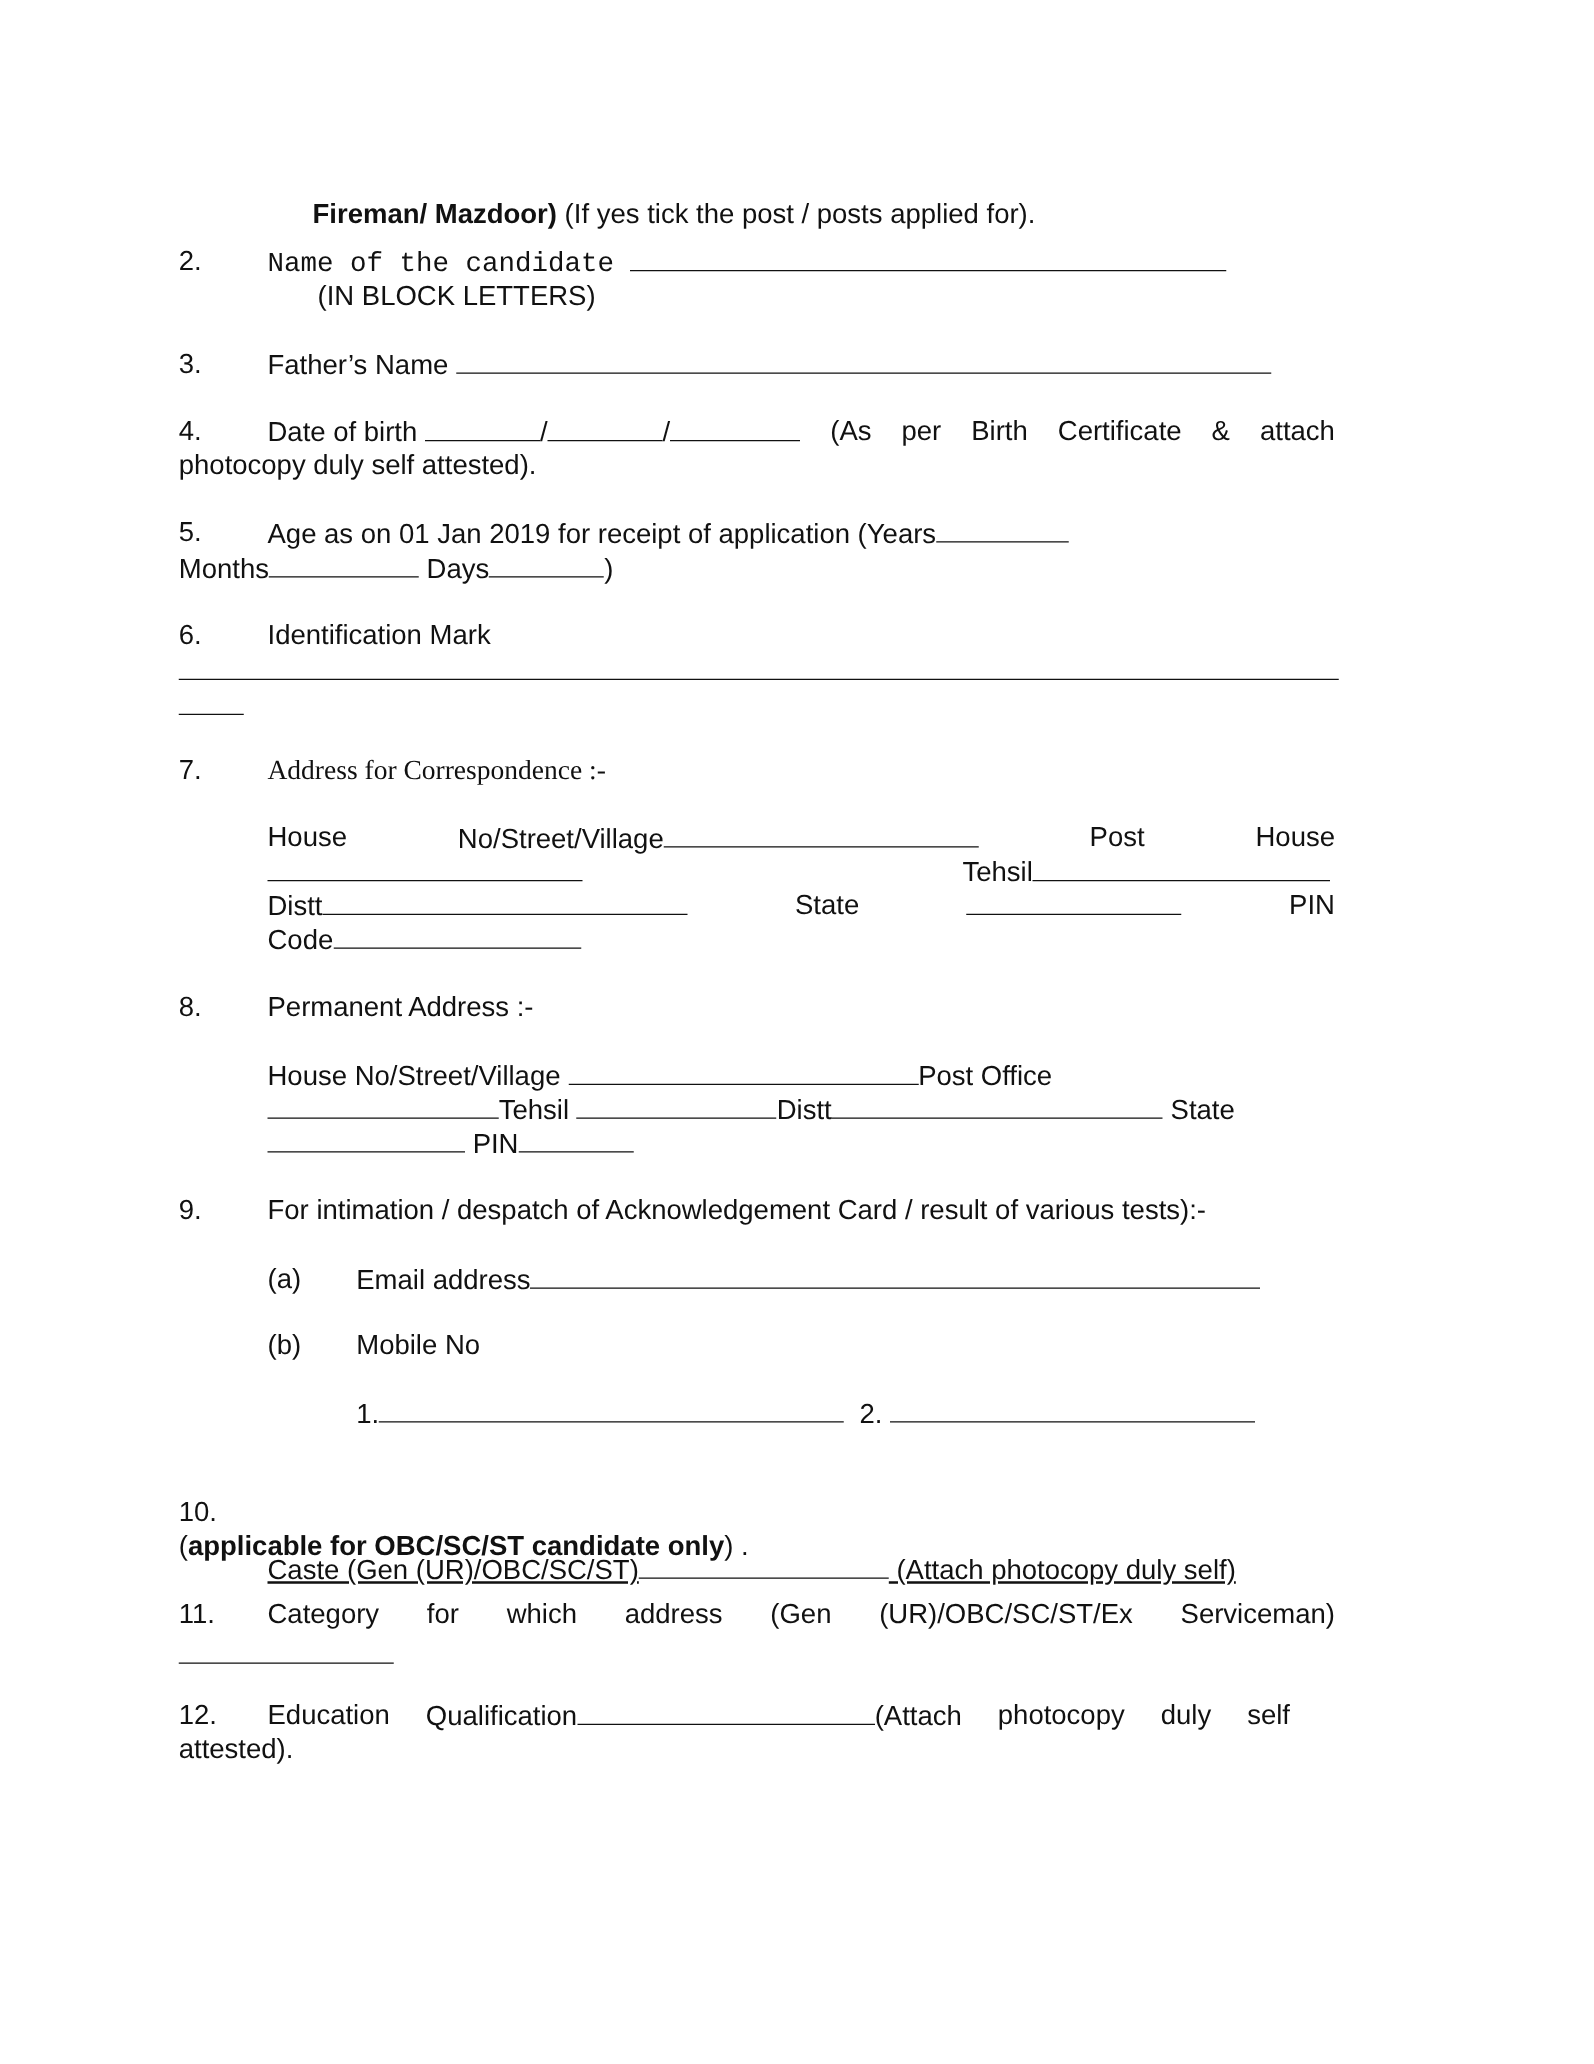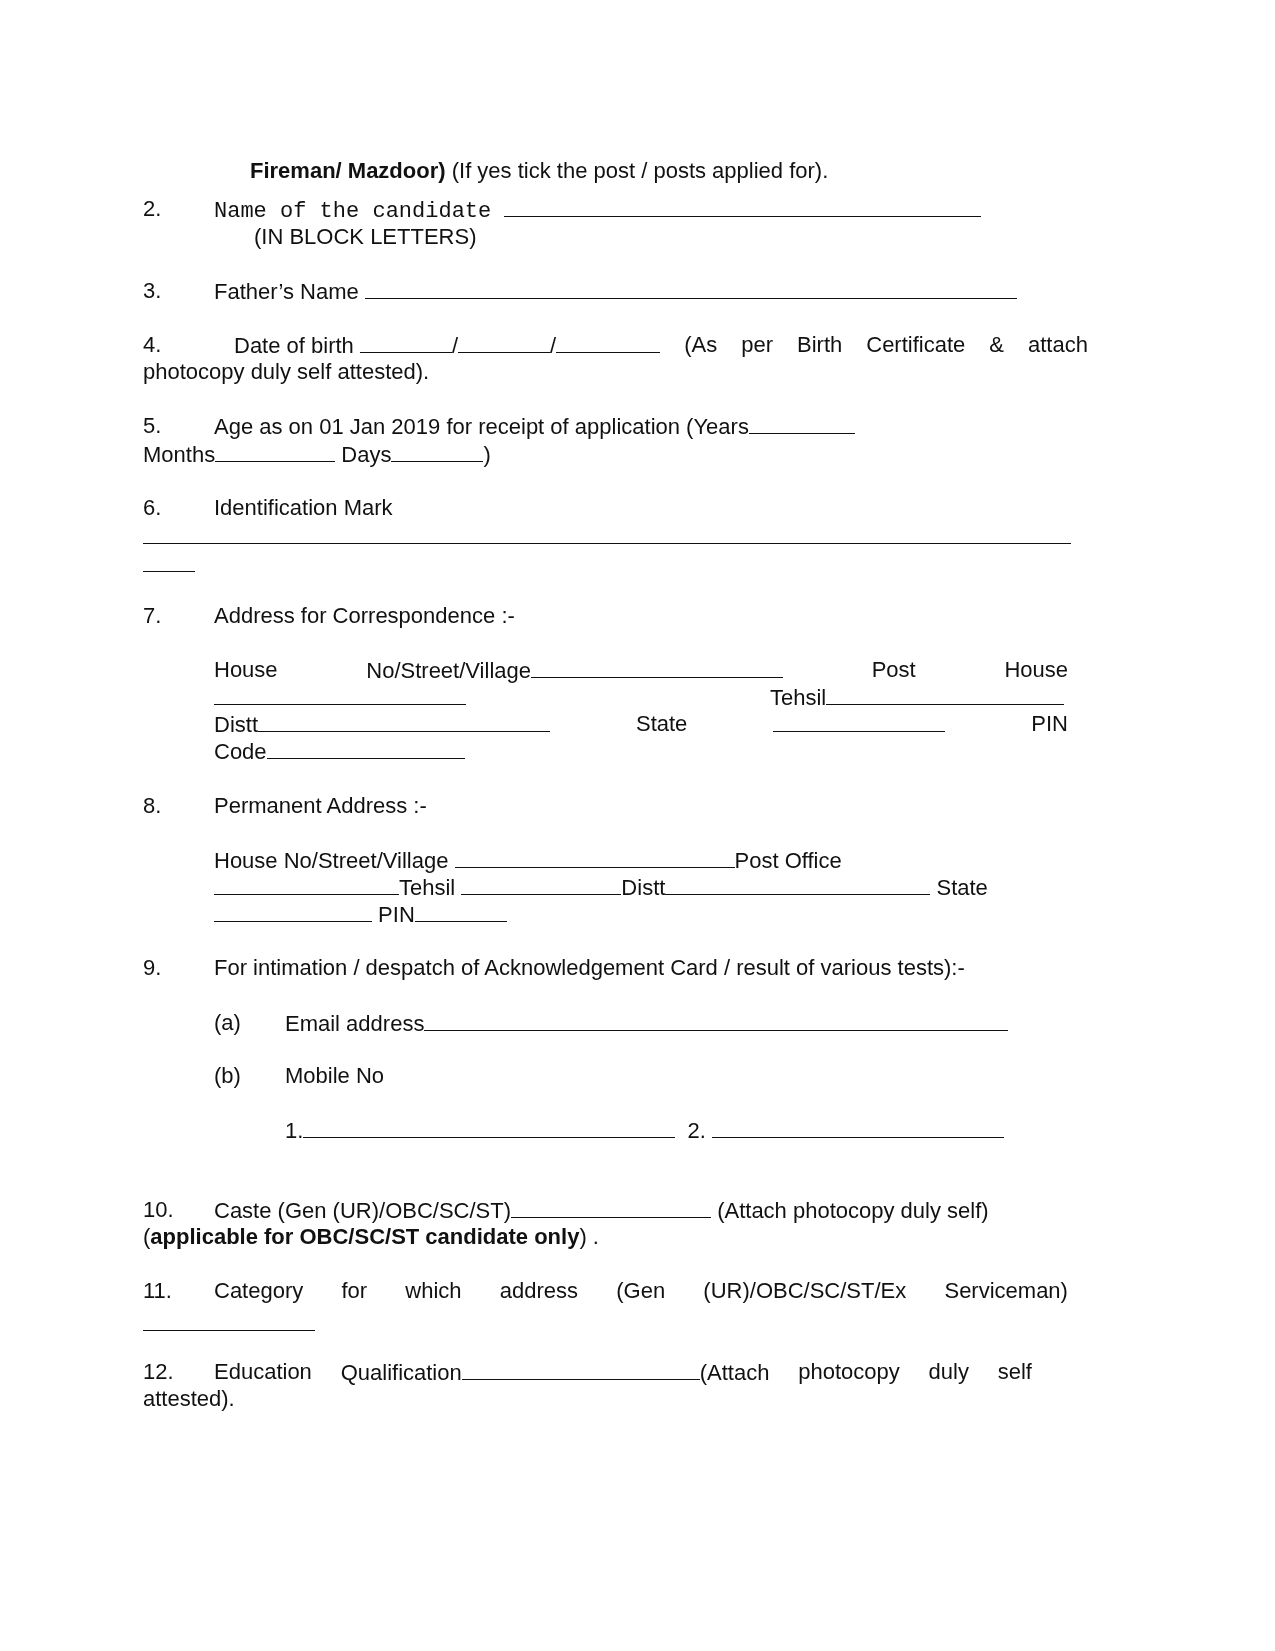--- a/index.html
+++ b/index.html
@@ -17,42 +17,42 @@
 <div class="ln" style="left:214px;top:158px;margin-left:36px;"><span class="b">Fireman/ Mazdoor)</span><span> (If yes tick the post / posts applied for).</span></div>
 
 <div class="ln" style="left:143px;top:196px;">2.</div>
 <div class="ln" style="left:214px;top:196px;font-family:Liberation Mono, monospace;"><span>Name of the candidate </span><span class="blank" style="width:477px"></span></div>
 <div class="ln" style="left:214px;top:224px;margin-left:40px;">(IN BLOCK LETTERS)</div>
 
 <div class="ln" style="left:143px;top:278px;">3.</div>
 <div class="ln" style="left:214px;top:278px;"><span>Father’s Name </span><span class="blank" style="width:652px"></span></div>
 
 <div class="ln" style="left:143px;top:332px;">4.</div>
-<div class="ln just" style="left:214px;top:332px;width:854px;margin-left:20px;">
+<div class="ln just" style="left:214px;top:332px;width:854px;">
   <span><span>Date of birth </span><span class="blank" style="width:92px"></span><span>/</span><span class="blank" style="width:92px"></span><span>/</span><span class="blank" style="width:104px"></span></span>
   <span>(As</span>
   <span>per</span>
   <span>Birth</span>
   <span>Certificate</span>
   <span>&amp;</span>
   <span>attach</span>
 </div>
 <div class="ln" style="left:143px;top:359px;">photocopy duly self attested).</div>
 
 <div class="ln" style="left:143px;top:413px;">5.</div>
 <div class="ln" style="left:214px;top:413px;"><span>Age as on 01 Jan 2019 for receipt of application (Years</span><span class="blank" style="width:106px"></span></div>
 <div class="ln" style="left:143px;top:441px;"><span>Months</span><span class="blank" style="width:120px"></span><span> Days</span><span class="blank" style="width:92px"></span><span>)</span></div>
 
 <div class="ln" style="left:143px;top:495px;">6.</div>
 <div class="ln" style="left:214px;top:495px;">Identification Mark</div>
 <div class="fullrule" style="left:143px;top:543px;width:928px;"></div>
 <div class="fullrule" style="left:143px;top:571px;width:52px;"></div>
 
 <div class="ln" style="left:143px;top:603px;">7.</div>
-<div class="ln" style="left:214px;top:603px;">Address for Correspondence :-</div>
+<div class="ln" style="left:214px;top:603px;font-family:Liberation Serif, serif;">Address for Correspondence :-</div>
 <div class="ln just" style="left:214px;top:657px;width:854px;">
   <span>House</span>
   <span><span>No/Street/Village</span><span class="blank" style="width:252px"></span></span>
   <span>Post</span>
   <span>House</span>
 </div>
 <div class="ln" style="left:214px;top:684px;"><span class="blank" style="width:252px"></span></div>
 <div class="ln" style="left:770px;top:684px;"><span>Tehsil</span><span class="blank" style="width:238px"></span></div>
 <div class="ln just" style="left:214px;top:711px;width:854px;">
   <span><span>Distt</span><span class="blank" style="width:292px"></span></span>
@@ -70,21 +70,21 @@
 
 <div class="ln" style="left:143px;top:955px;">9.</div>
 <div class="ln" style="left:214px;top:955px;">For intimation / despatch of Acknowledgement Card / result of various tests):-</div>
 <div class="ln" style="left:214px;top:1010px;">(a)</div>
 <div class="ln" style="left:285px;top:1010px;"><span>Email address</span><span class="blank" style="width:584px"></span></div>
 <div class="ln" style="left:214px;top:1063px;">(b)</div>
 <div class="ln" style="left:285px;top:1063px;">Mobile No</div>
 <div class="ln" style="left:285px;top:1117px;"><span>1.</span><span class="blank" style="width:372px"></span><span>  </span><span>2. </span><span class="blank" style="width:292px"></span></div>
 
 <div class="ln" style="left:143px;top:1197px;">10.</div>
-<div class="ln" style="left:214px;top:1197px;"><span>Caste (Gen (UR)/OBC/SC/ST)</span><span class="blank" style="width:200px"></span><span> (Attach photocopy duly self)</span></div>
+<div class="ln" style="left:214px;top:1242px;text-decoration:underline;"><span>Caste (Gen (UR)/OBC/SC/ST)</span><span class="blank" style="width:200px"></span><span> (Attach photocopy duly self)</span></div>
 <div class="ln" style="left:143px;top:1224px;"><span>(</span><span class="b">applicable for OBC/SC/ST candidate only</span><span>) .</span></div>
 
 <div class="ln" style="left:143px;top:1278px;">11.</div>
 <div class="ln just" style="left:214px;top:1278px;width:854px;">
   <span>Category</span>
   <span>for</span>
   <span>which</span>
   <span>address</span>
   <span>(Gen</span>
   <span>(UR)/OBC/SC/ST/Ex</span>

